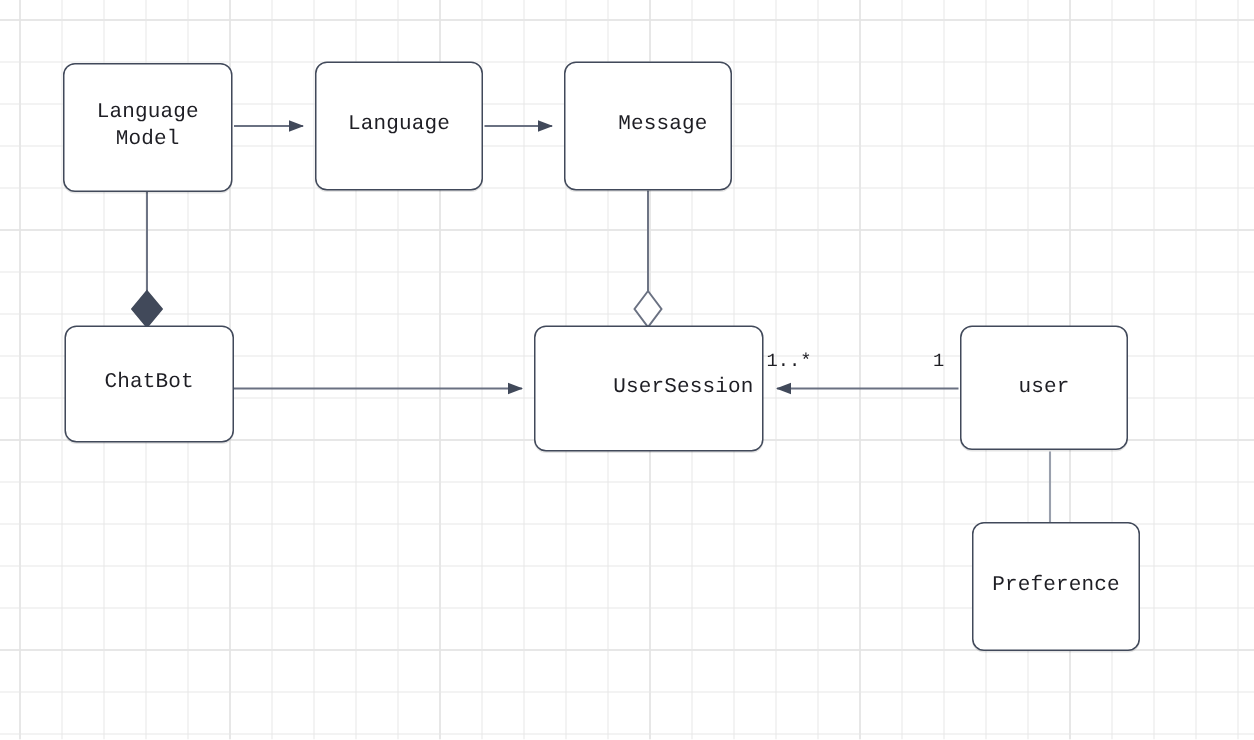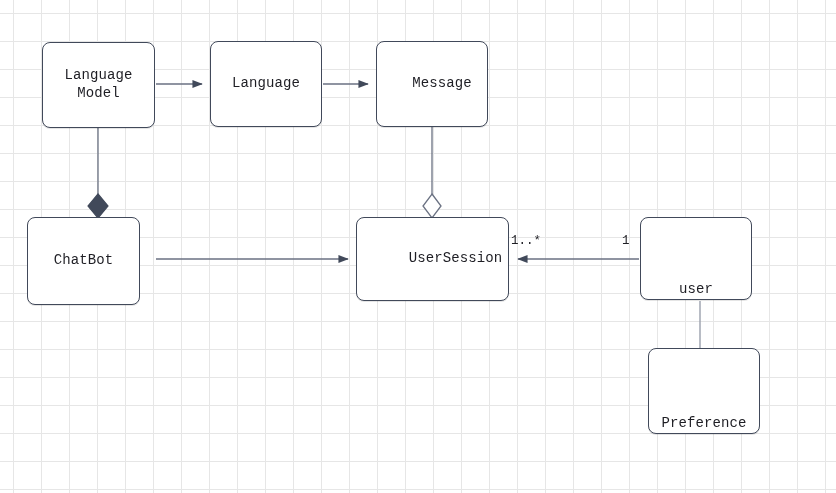--- a/index.html
+++ b/index.html
@@ -115,33 +115,33 @@
   </div>
 
   <div class="node" style="left:210px; top:41px; width:112px; height:86px;">
     <span class="node-label">Language</span>
   </div>
 
   <div class="node" style="left:376px; top:41px; width:112px; height:86px;padding-left:20px;">
     <span class="node-label">Message</span>
   </div>
 
-  <div class="node" style="left:27px; top:217px; width:113px; height:88px;">
+  <div class="node" style="left:43px; top:217px; width:113px; height:78px;">
     <span class="node-label">ChatBot</span>
   </div>
 
   <div class="node" style="left:356px; top:217px; width:153px; height:84px;padding-left:46px;">
     <span class="node-label">UserSession</span>
   </div>
 
-  <div class="node" style="left:640px; top:217px; width:112px; height:83px;align-items:flex-end;">
+  <div class="node" style="left:640px; top:217px; width:112px; height:83px;">
     <span class="node-label">user</span>
   </div>
 
-  <div class="node" style="left:648px; top:348px; width:112px; height:86px;align-items:flex-end;">
+  <div class="node" style="left:648px; top:348px; width:112px; height:86px;">
     <span class="node-label">Preference</span>
   </div>
 
   <div class="mult" style="left:511px; top:234px;">1..*</div>
 
   <div class="mult" style="left:622px; top:234px;">1</div>
 
 </div>
 
 </body></html>

